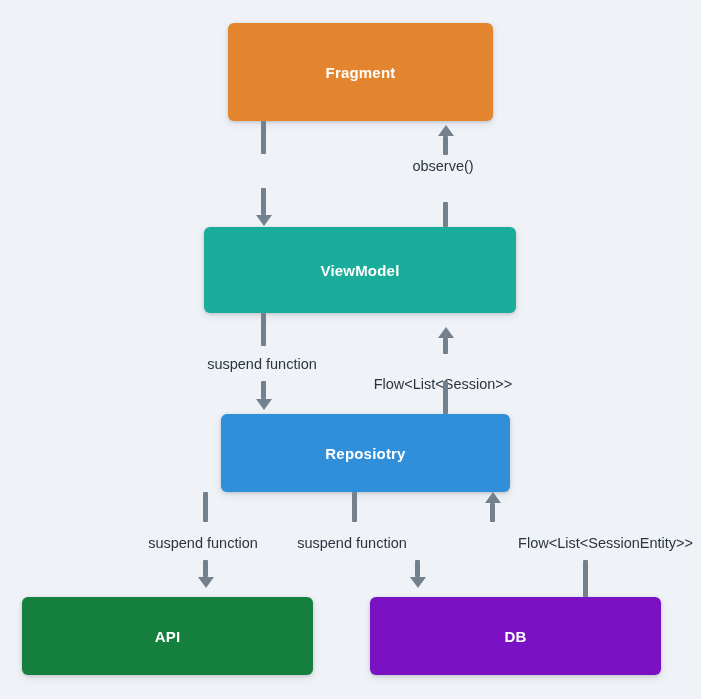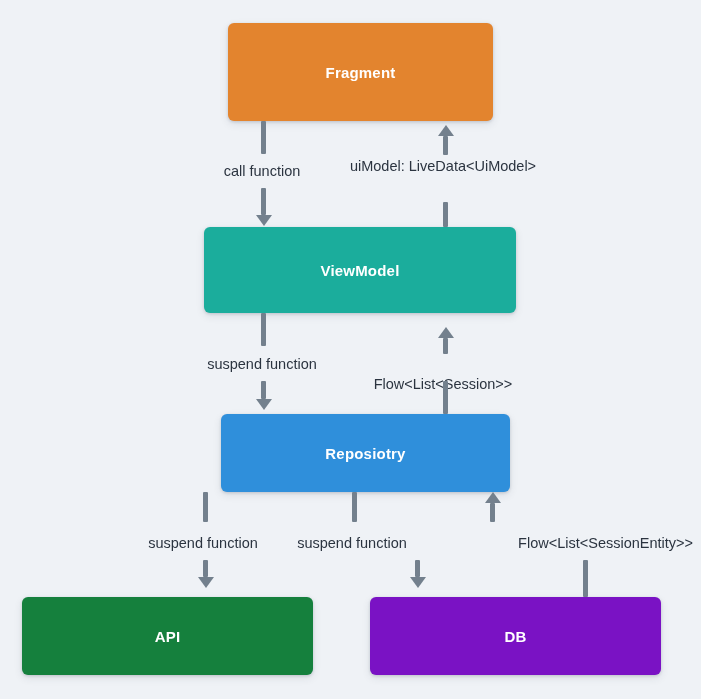--- a/index.html
+++ b/index.html
@@ -98,28 +98,27 @@
 
   <div class="node n-api">
     <span class="node-label">API</span>
   </div>
 
   <div class="node n-db">
     <span class="node-label">DB</span>
   </div>
 
   <div class="seg" style="left:261px; top:121px; height:33px;"></div>
-  <div class="elabel" style="left:134px; top:161px; width:256px;">call function</div>
   <div class="seg" style="left:261px; top:188px; height:27px;"></div>
   <div class="head head-down" style="left:255.5px; top:215px;"></div>
 
   <div class="head head-up" style="left:437.5px; top:125px;"></div>
   <div class="seg" style="left:443px; top:136px; height:19px;"></div>
   <div class="elabel two-line" style="left:313px; top:155px; width:260px;">
-    <div>uiModel: LiveData&lt;UiModel&gt;</div>
+    <div>observe()</div>
   </div>
   <div class="seg" style="left:443px; top:202px; height:25px;"></div>
 
   <div class="seg" style="left:261px; top:313px; height:33px;"></div>
   <div class="elabel" style="left:134px; top:354px; width:256px;">suspend function</div>
   <div class="seg" style="left:261px; top:381px; height:18px;"></div>
   <div class="head head-down" style="left:255.5px; top:399px;"></div>
 
   <div class="head head-up" style="left:437.5px; top:327px;"></div>
   <div class="seg" style="left:443px; top:338px; height:16px;"></div>

